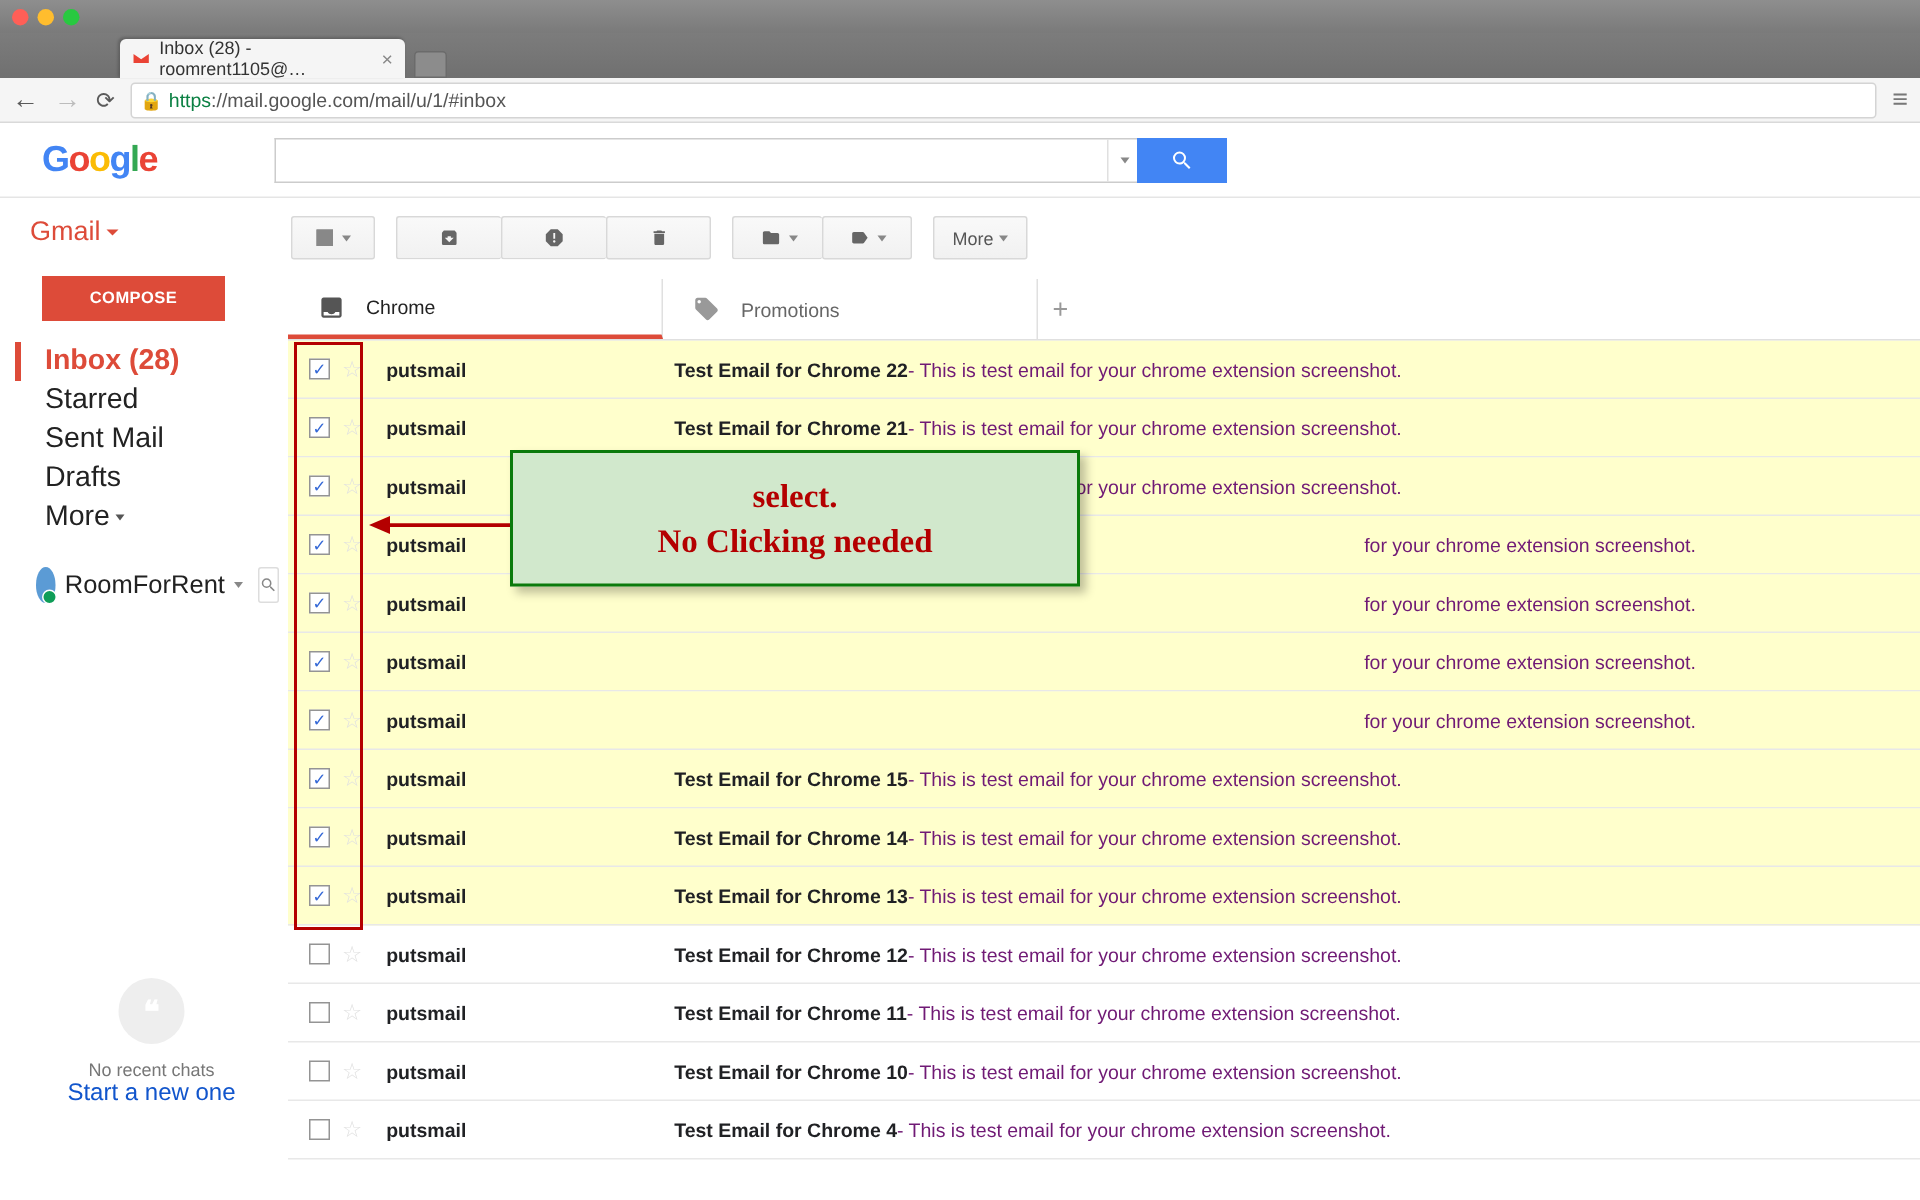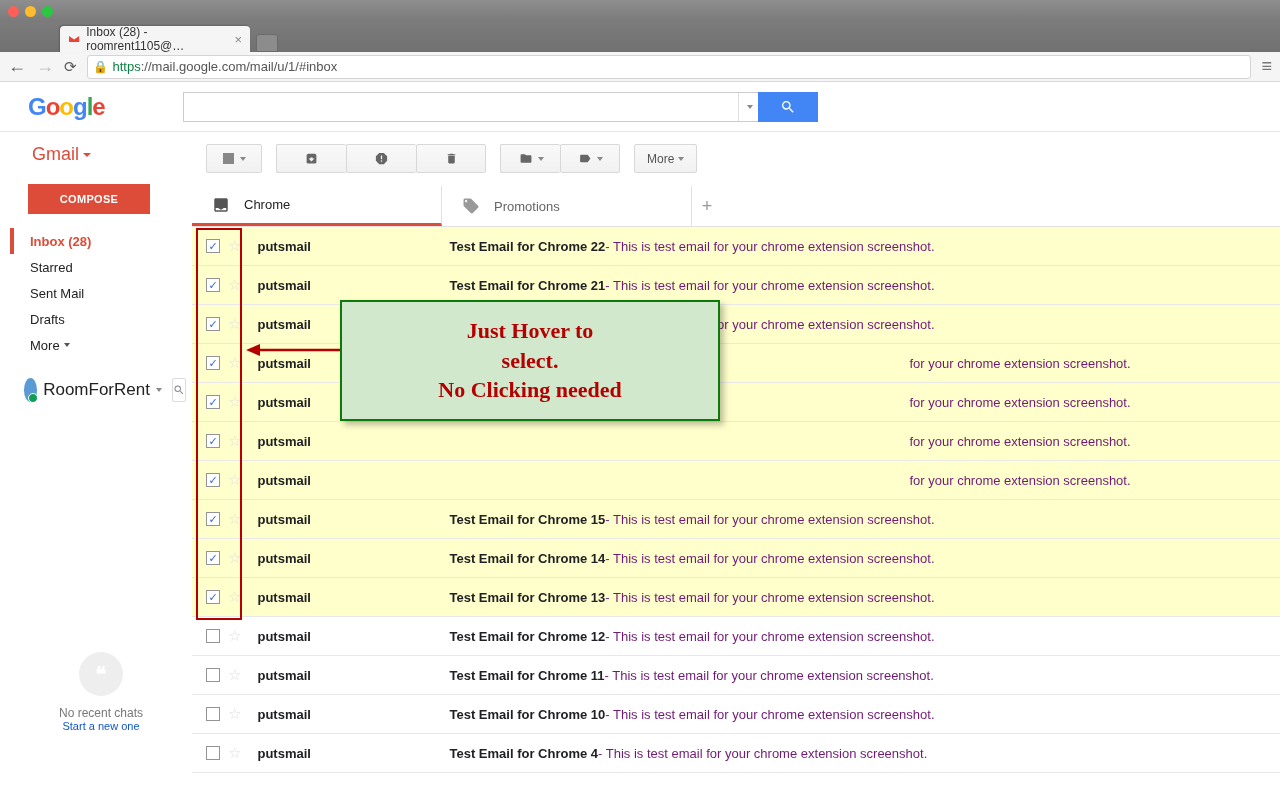--- a/index.html
+++ b/index.html
@@ -2,21 +2,21 @@
 <html><head>
 <meta charset="utf-8">
 <style>
   * { box-sizing: border-box; margin: 0; padding: 0; }
   body { font-family: Arial, sans-serif; font-size: 13px; color: #222; background: #fff; overflow: hidden; width: 1280px; height: 800px; }
 
   
   .browser-titlebar { height: 22px; background: linear-gradient(#8e8e8e,#7a7a7a); display:flex; align-items:center; padding-left:8px; gap:6px;}
   .tl-btn { width:11px; height:11px; border-radius:50%; }
   .tl-close{background:#ff5f57;} .tl-min{background:#ffbd2e;} .tl-max{background:#28c940;}
-  .tabstrip { height:30px; background: linear-gradient(#7c7c7c,#707070); display:flex; align-items:flex-end; padding-left:60px; }
+  .tabstrip { height:30px; background: linear-gradient(#7c7c7c,#707070); display:flex; align-items:flex-end; padding-left:80px; }
   .tab { background:#f5f5f5; height:26px; width:190px; border-radius:4px 4px 0 0; display:flex; align-items:center; padding:0 8px; gap:6px; font-size:12px; color:#333; box-shadow: -1px -1px 2px rgba(0,0,0,.2);}
   .tab-favicon { width:14px; height:14px; }
   .tab-close { margin-left:auto; color:#888; font-size:13px; }
   .newtab { width:22px; height:18px; background:#8c8c8c; margin-left:6px; border-radius:3px 3px 0 0; border:1px solid #6b6b6b;}
   .addrbar { height:30px; background:#f5f5f5; border-bottom:1px solid #d9d9d9; display:flex; align-items:center; padding:0 8px; gap:10px;}
   .nav-arrow { color:#5a5a5a; font-size:18px; }
   .nav-fwd { color:#bcbcbc;}
   .reload { color:#5a5a5a; font-size:15px;}
   .omnibox { flex:1; height:24px; border:1px solid #d4d4d4; border-radius:3px; background:#fff; display:flex; align-items:center; padding:0 6px; font-size:13px; }
   .lock { color:#0b8043; font-size:12px; margin-right:4px; }
@@ -27,48 +27,48 @@
   .gheader { height:50px; border-bottom:1px solid #e5e5e5; display:flex; align-items:center; padding:0 28px; }
   .google-logo { font-size:24px; font-weight:bold; letter-spacing:-1px; font-family:Arial; }
   .g1{color:#4285F4;} .g2{color:#EA4335;} .g3{color:#FBBC05;} .g4{color:#4285F4;} .g5{color:#34A853;} .g6{color:#EA4335;}
   .searchwrap { margin-left:78px; display:flex; }
   .searchbox { width:575px; height:30px; border:1px solid #ccc; border-right:none; background:#fff; display:flex; align-items:center; }
   .search-dd { width:20px; height:28px; border-left:1px solid #e0e0e0; display:flex; align-items:center; justify-content:center; margin-left:auto;}
   .search-btn { width:60px; height:30px; background:#4285F4; display:flex; align-items:center; justify-content:center;}
   .search-btn svg{fill:#fff;}
 
   
-  .toolbar { height:48px; display:flex; align-items:flex-start; padding:12px 0 0 32px; gap:0;}
+  .toolbar { height:48px; display:flex; align-items:flex-start; padding:12px 0 0 20px; gap:0;}
   .gmail-label { color:#dd4b39; font-size:18px; font-weight:normal; display:flex; align-items:center; gap:4px; width:174px;}
   .gmred-caret{ width:0;height:0;border-left:4px solid transparent;border-right:4px solid transparent;border-top:4px solid #dd4b39;}
   .tbtn { height:29px; border:1px solid #d8d8d8; background:linear-gradient(#f9f9f9,#f1f1f1); border-radius:2px; display:flex; align-items:center; justify-content:center; color:#555; font-size:12px;}
   .tbtn-group{ display:flex; margin-right:14px;}
   .tbtn-group .tbtn{ border-right:none;}
   .tbtn-group .tbtn:last-child{border-right:1px solid #d8d8d8;}
   .tbtn-w1{width:56px;} .tbtn-w2{width:70px;} .tbtn-w3{width:60px;} .tbtn-more{padding:0 12px;}
   .caret{ width:0;height:0;border-left:3px solid transparent;border-right:3px solid transparent;border-top:4px solid #888; margin-left:4px;}
 
   
   .content { display:flex; }
   .sidebar { width:192px; padding:4px 0 0 10px; flex-shrink:0;}
   .compose { width:122px; height:30px; background:#dd4b39; color:#fff; font-weight:bold; font-size:11px; letter-spacing:.3px; border:none; margin:0 0 14px 18px; display:flex; align-items:center; justify-content:center;}
-  .nav-item { height:26px; display:flex; align-items:center; padding-left:20px; font-size:13px; cursor:pointer;}
+  .nav-item { height:26px; display:flex; align-items:center; padding-left:20px; font-size:19px; cursor:pointer;}
   .nav-item.active { color:#dd4b39; font-weight:bold; border-left:4px solid #dd4b39; padding-left:16px;}
   .nav-more{display:flex;align-items:center;gap:4px;}
   .nav-caret{width:0;height:0;border-left:3px solid transparent;border-right:3px solid transparent;border-top:4px solid #555;}
   .chat-sec { margin-top:20px; padding-left:14px; display:flex; align-items:center; gap:6px;}
   .avatar{width:24px;height:24px;border-radius:50%;background:#5b9bd5;position:relative;}
   .avatar::after{content:'';position:absolute;width:8px;height:8px;background:#0f9d58;border-radius:50%;bottom:-1px;right:-1px;border:1px solid #fff;}
   .chat-name{font-size:17px;}
   .chat-search{margin-left:auto; margin-right:6px; width:24px;height:24px;border:1px solid #ddd;border-radius:2px;display:flex;align-items:center;justify-content:center;}
   .chat-dd{width:0;height:0;border-left:3px solid transparent;border-right:3px solid transparent;border-top:4px solid #888;margin-right:4px;}
   .hangouts{margin-top:250px;display:flex;flex-direction:column;align-items:center;}
   .hangouts-bubble{width:44px;height:44px;border-radius:50%;background:#eee;display:flex;align-items:center;justify-content:center;font-size:20px;color:#fff;font-weight:bold;}
   .no-chats{color:#777;font-size:12px;margin-top:10px;}
-  .start-new{color:#1155cc;font-size:11px;}
+  .start-new{color:#1155cc;font-size:16px;}
 
   .main { flex:1; padding-right:0; }
   .tabs { display:flex; border-bottom:1px solid #e0e0e0; position:relative; margin-top:6px;}
   .mtab { height:40px; width:250px; display:flex; align-items:center; gap:14px; padding-left:20px; font-size:13px; color:#666; border-right:1px solid #e0e0e0; cursor:pointer;}
   .mtab.active { color:#dd4b39; border-bottom:3px solid #dd4b39; margin-bottom:-1px; font-weight:normal; color:#222;}
   .mtab.active .tab-icon{color:#555;}
   .tab-icon{color:#999;font-size:16px;}
   .addtab{width:30px;display:flex;align-items:center;justify-content:center;color:#999;font-size:18px;}
 
   .maillist { }
@@ -331,18 +331,17 @@
       </div>
 
     <div class="annot-box" style="left:4px; top:48px; width:46px; height:392px;"></div>
 
     <svg class="arrow" style="left:54px; top:155px;" width="110" height="30">
       <line x1="105" y1="15" x2="12" y2="15" class="arrow-line"></line>
       <polygon points="0,15 14,9 14,21" class="arrow-head"></polygon>
     </svg>
 
     <div class="callout" style="left:148px; top:120px; width:380px;">
-      <div>Just Hover to</div>
       <div>select.</div>
       <div>No Clicking needed</div>
     </div>
   </div>
 </div>
 
 </body></html>

